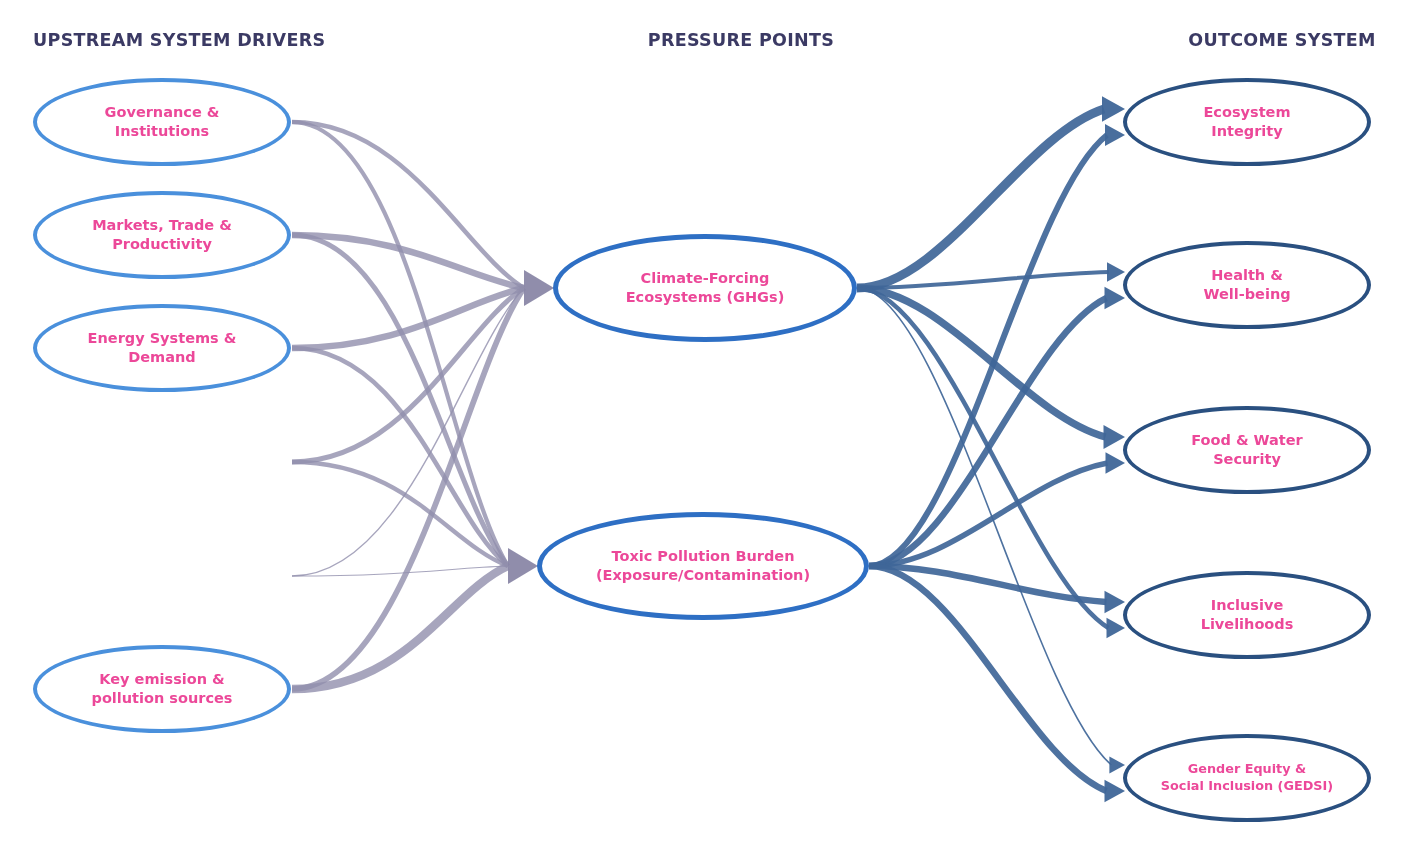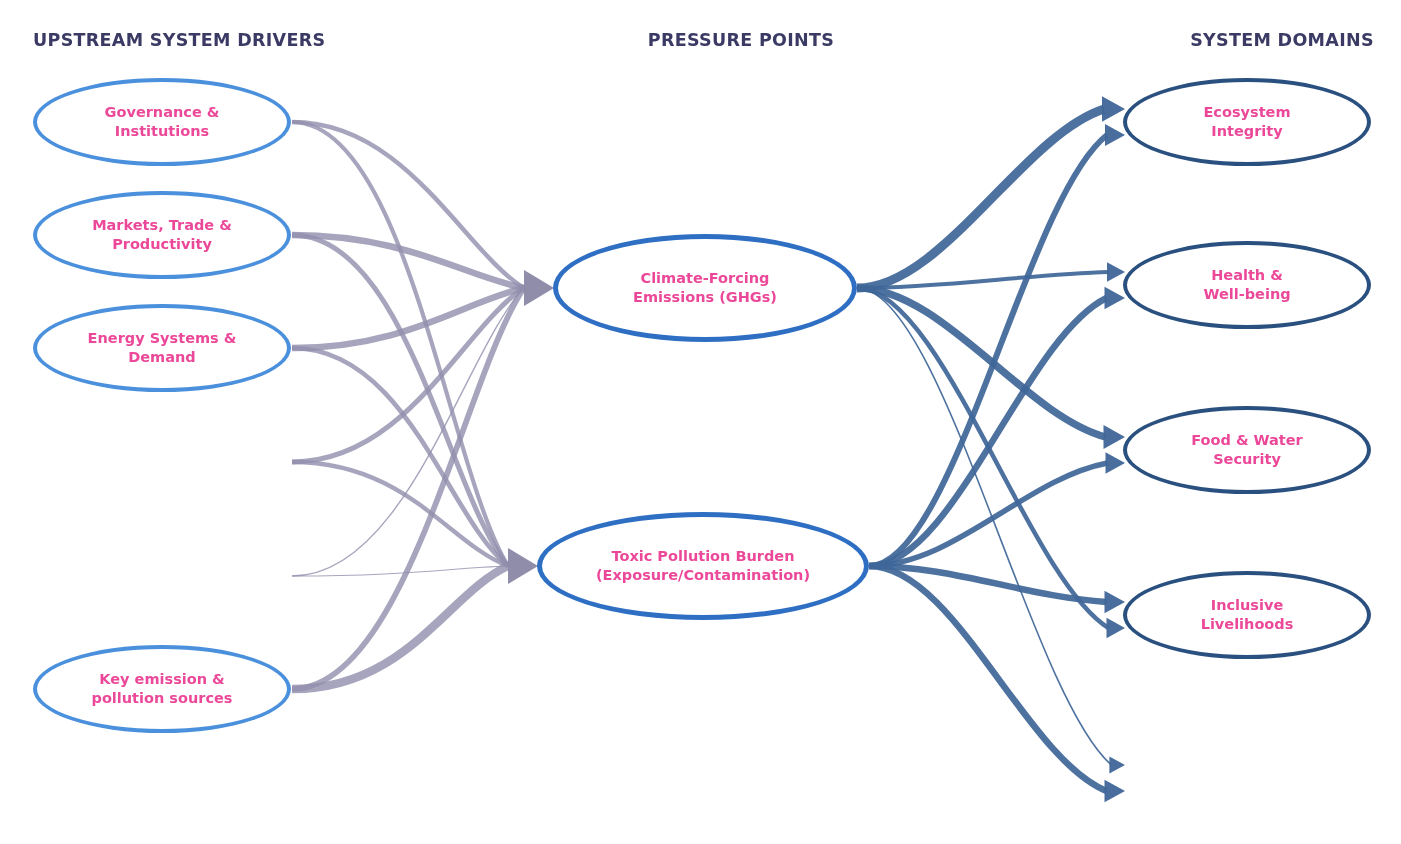--- a/index.html
+++ b/index.html
@@ -61,42 +61,42 @@
       <path d="M869,566 C954,566,1025.5,478.45,1107.5,463" fill="none" stroke="#3f6698" stroke-width="5.5" stroke-opacity="0.92"></path>
       <polygon points="1105.5,452.27 1105.5,473.73 1125,463" fill="#3f6698" fill-opacity="0.95"></polygon>
       <path d="M869,566 C954,566,1024.5,596.6,1106.5,602" fill="none" stroke="#3f6698" stroke-width="6.5" stroke-opacity="0.92"></path>
       <polygon points="1104.5,590.69 1104.5,613.31 1125,602" fill="#3f6698" fill-opacity="0.95"></polygon>
       <path d="M869,566 C954,566,1024.5,757.25,1106.5,791" fill="none" stroke="#3f6698" stroke-width="6.5" stroke-opacity="0.92"></path>
       <polygon points="1104.5,779.69 1104.5,802.31 1125,791" fill="#3f6698" fill-opacity="0.95"></polygon>
     </svg>
 
   <div class="col-title" style="left:33px;">UPSTREAM SYSTEM DRIVERS</div>
   <div class="col-title centered" style="left:705px;">PRESSURE POINTS</div>
-  <div class="col-title centered" style="left:1246px;">SYSTEM DOMAINS</div>
+  <div class="col-title centered" style="left:1246px;">OUTCOME SYSTEM</div>
 
   <div class="node driver" style="left:33px; top:78px;  width:258px; height:88px;">
     <span>Governance &amp;
 Institutions</span>
   </div>
   <div class="node driver" style="left:33px; top:191px; width:258px; height:88px;">
     <span>Markets, Trade &amp;
 Productivity</span>
   </div>
   <div class="node driver" style="left:33px; top:304px; width:258px; height:88px;">
     <span>Energy Systems &amp;
 Demand</span>
   </div>
   <div class="node driver" style="left:33px; top:645px; width:258px; height:88px;">
     <span>Key emission &amp;
 pollution sources</span>
   </div>
 
   <div class="node pressure" style="left:553px; top:234px; width:304px; height:108px;">
     <span>Climate-Forcing
-Emissions (GHGs)</span>
+Ecosystems (GHGs)</span>
   </div>
   <div class="node pressure" style="left:537px; top:512px; width:332px; height:108px;">
     <span>Toxic Pollution Burden
 (Exposure/Contamination)</span>
   </div>
 
   <div class="node outcome" style="left:1123px; top:78px;  width:248px; height:88px;">
     <span>Ecosystem
 Integrity</span>
   </div>
@@ -105,14 +105,18 @@
 Well-being</span>
   </div>
   <div class="node outcome" style="left:1123px; top:406px; width:248px; height:88px;">
     <span>Food &amp; Water
 Security</span>
   </div>
   <div class="node outcome" style="left:1123px; top:571px; width:248px; height:88px;">
     <span>Inclusive
 Livelihoods</span>
   </div>
+  <div class="node outcome" style="left:1123px; top:734px; width:248px; height:88px;">
+    <span class="small-label">Gender Equity &amp;
+Social Inclusion (GEDSI)</span>
+  </div>
 
 </div>
 
 </body></html>

